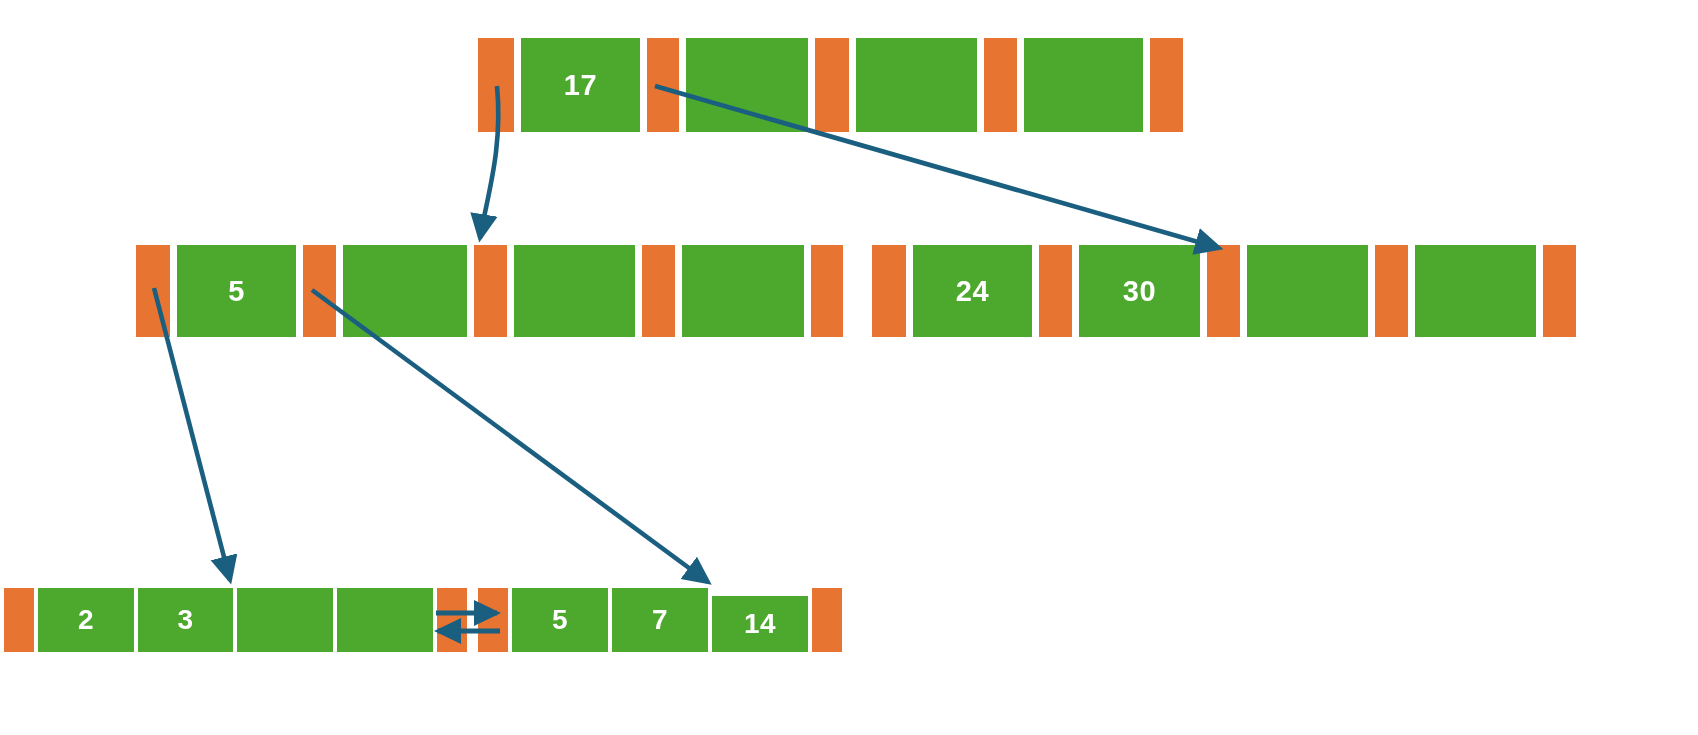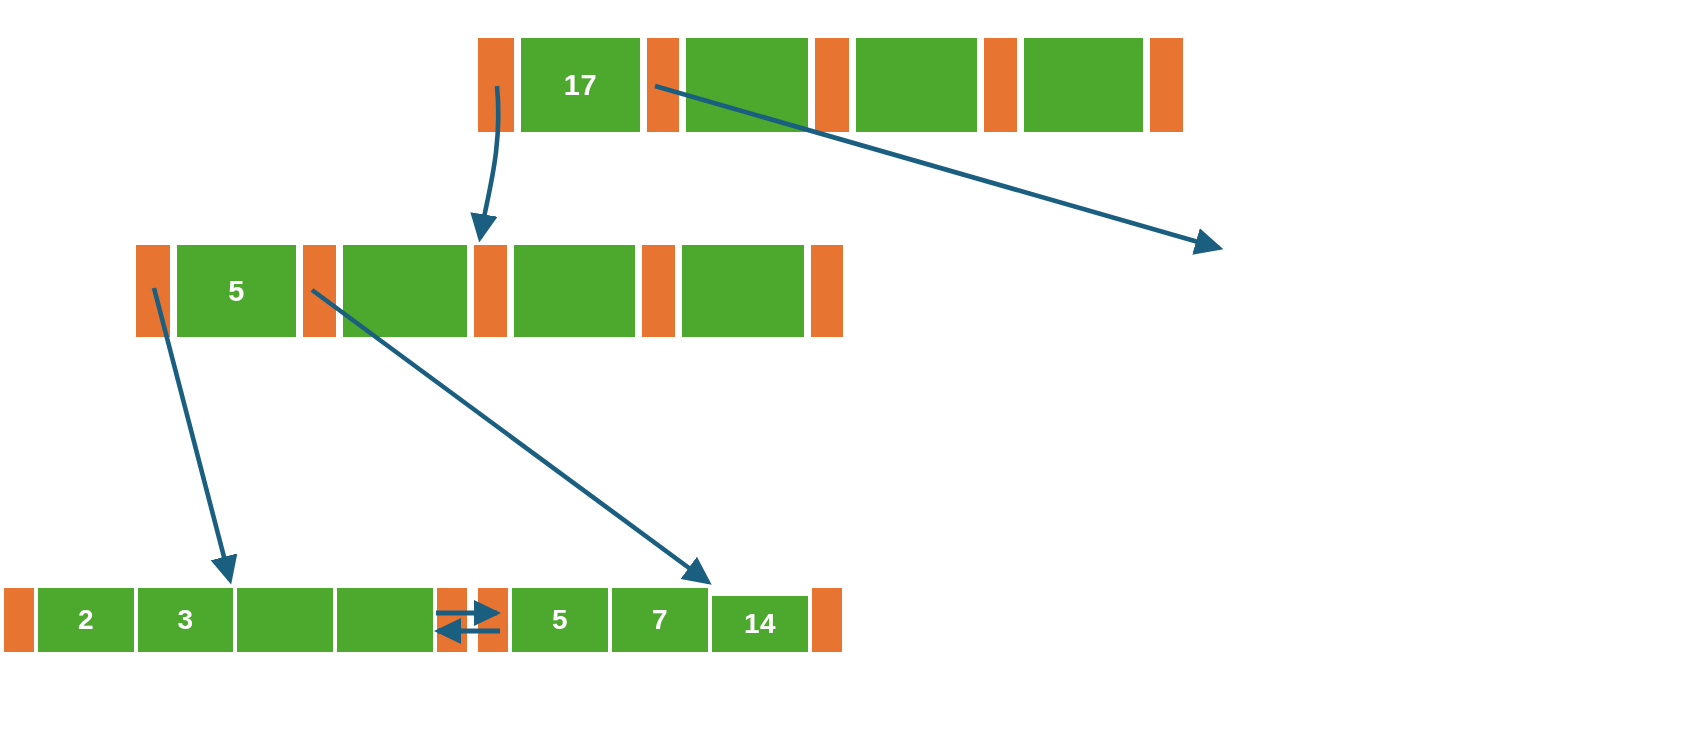--- a/index.html
+++ b/index.html
@@ -84,20 +84,31 @@
     <div class="cell key" style="width:119px;">5</div>
     <div class="cell ptr" style="width:33px;"></div>
     <div class="cell key" style="width:124px;"></div>
     <div class="cell ptr" style="width:33px;"></div>
     <div class="cell key" style="width:121px;"></div>
     <div class="cell ptr" style="width:33px;"></div>
     <div class="cell key" style="width:122px;"></div>
     <div class="cell ptr" style="width:32px;"></div>
   </div>
 
+  <div class="node internal" style="left:872px; top:245px; height:92px;">
+    <div class="cell ptr" style="width:34px;"></div>
+    <div class="cell key" style="width:119px;">24</div>
+    <div class="cell ptr" style="width:33px;"></div>
+    <div class="cell key" style="width:121px;">30</div>
+    <div class="cell ptr" style="width:33px;"></div>
+    <div class="cell key" style="width:121px;"></div>
+    <div class="cell ptr" style="width:33px;"></div>
+    <div class="cell key" style="width:121px;"></div>
+    <div class="cell ptr" style="width:33px;"></div>
+  </div>
 
   <div class="node leaf" style="left:4px; top:588px; height:64px;">
     <div class="cell ptr" style="width:30px;"></div>
     <div class="cell key" style="width:96px;">2</div>
     <div class="cell key" style="width:95px;">3</div>
     <div class="cell key" style="width:96px;"></div>
     <div class="cell key" style="width:96px;"></div>
     <div class="cell ptr" style="width:30px;"></div>
   </div>
 

